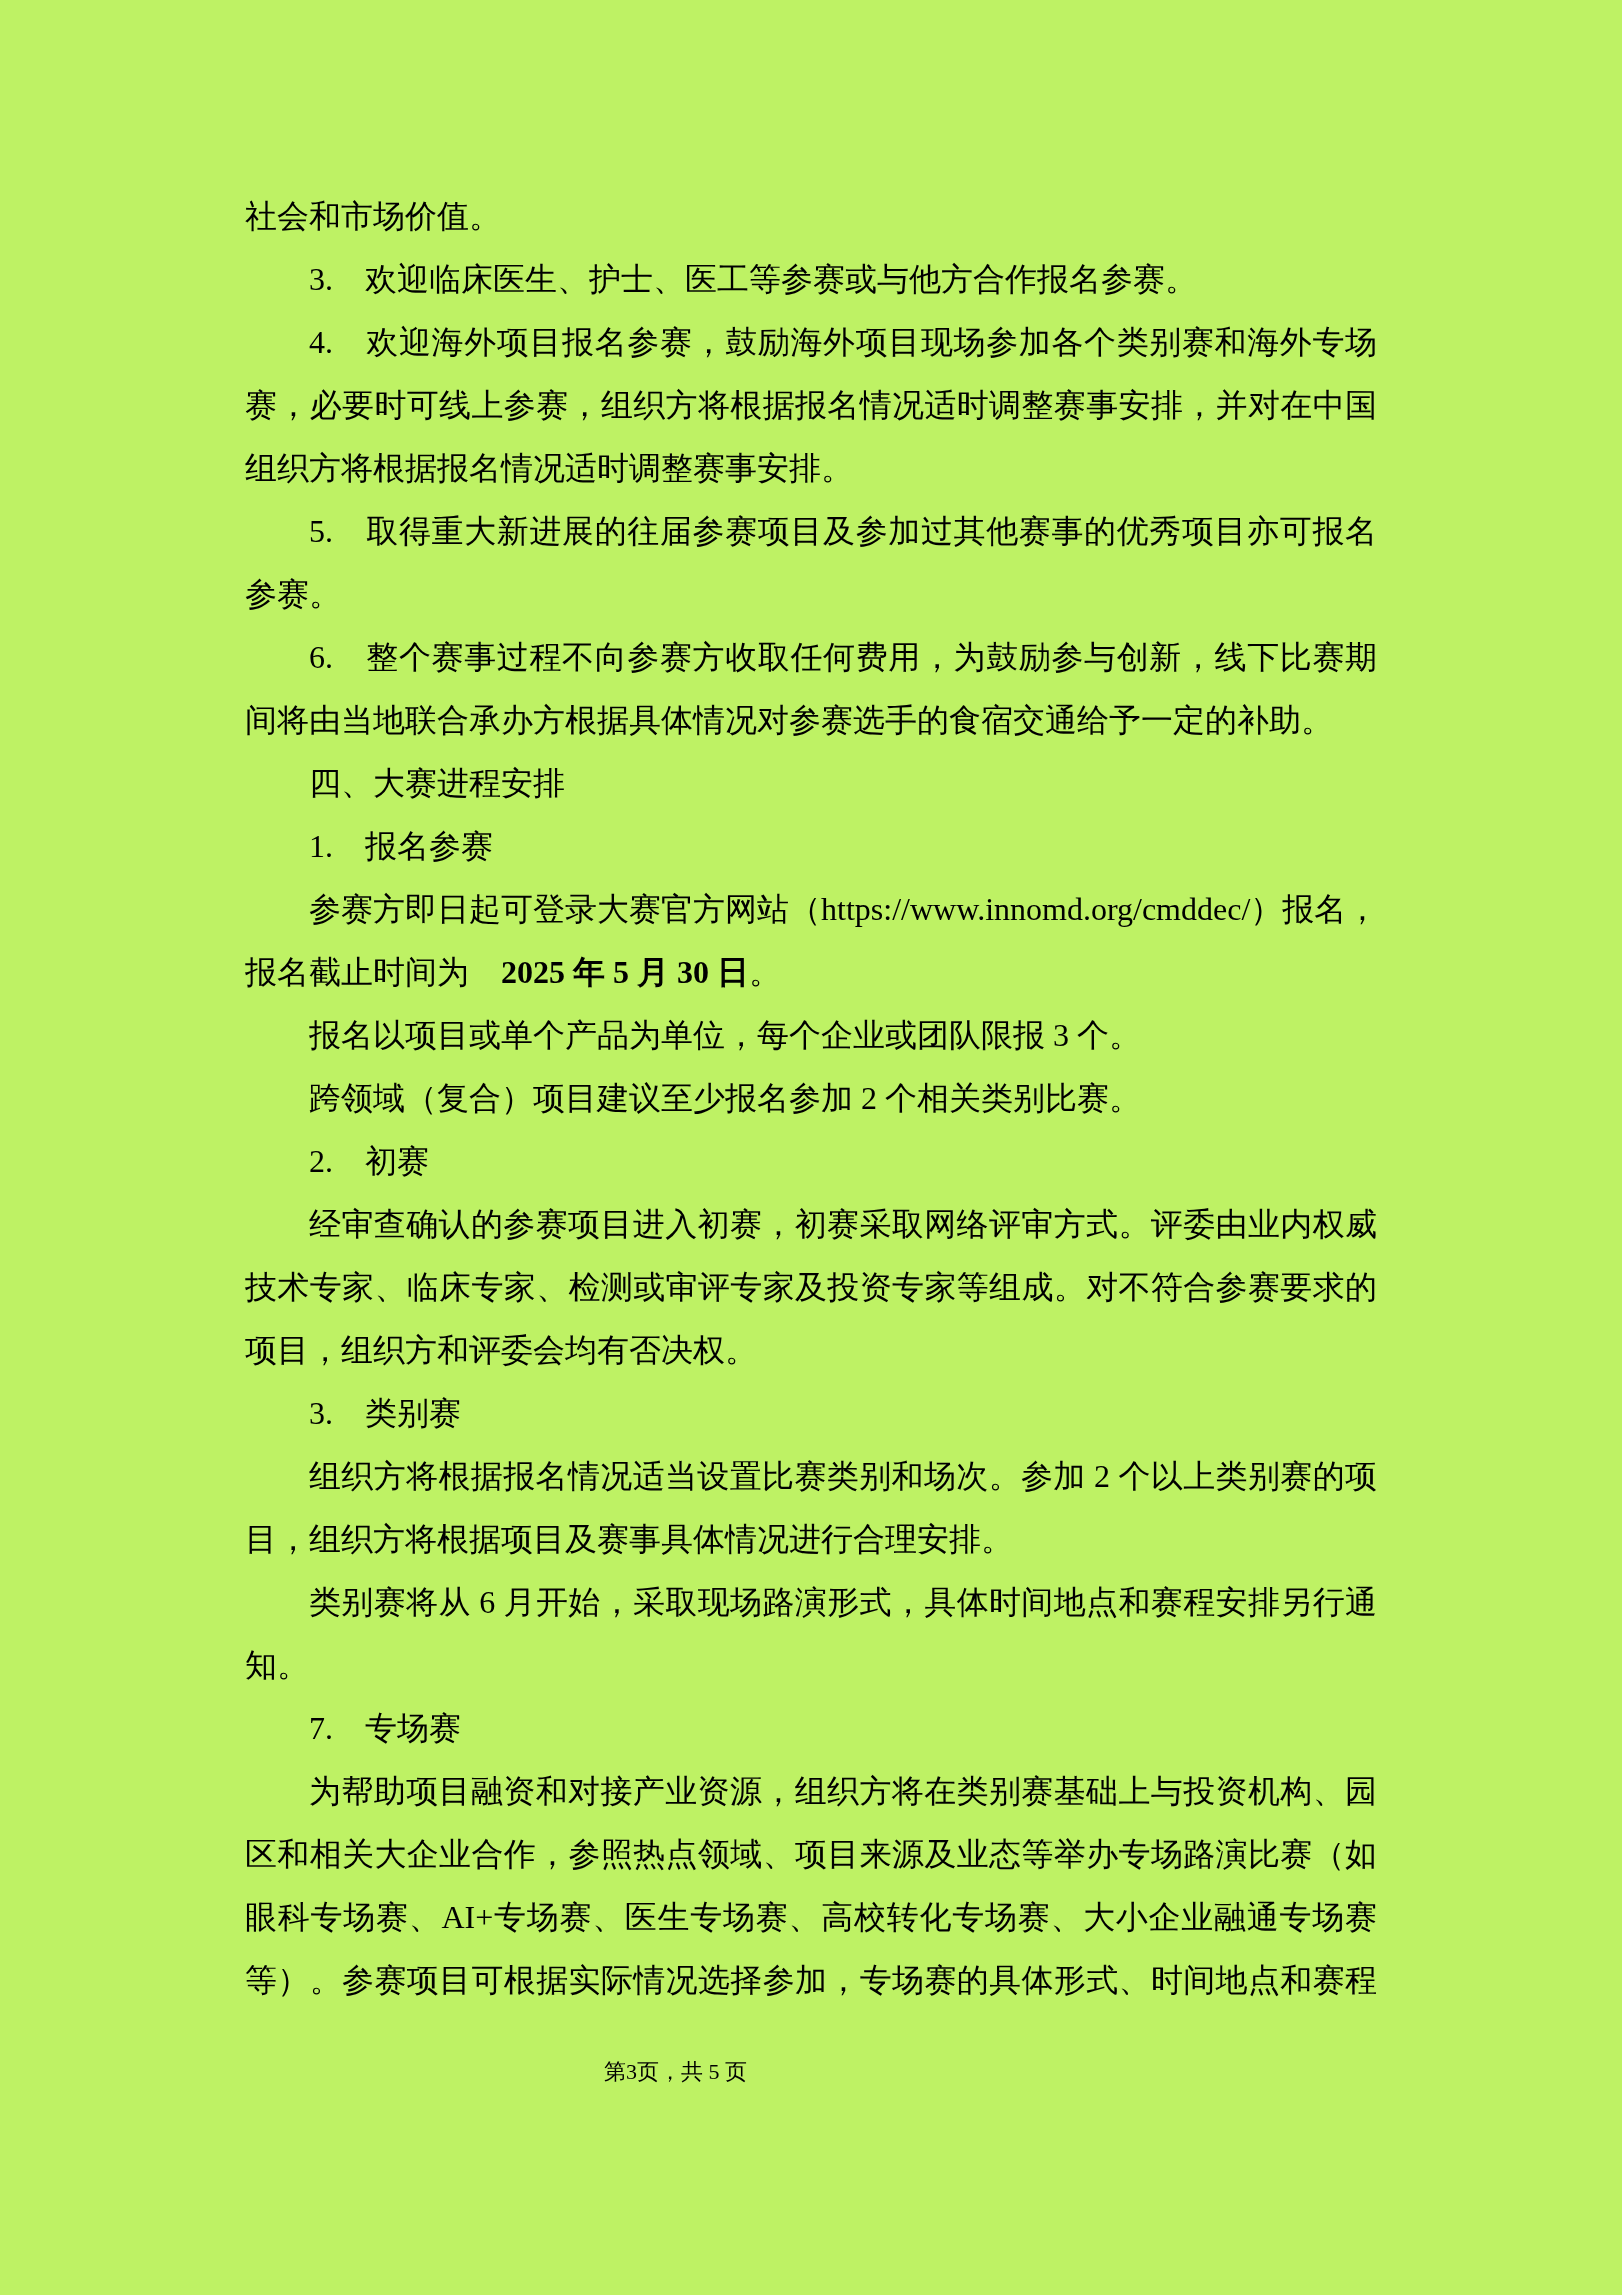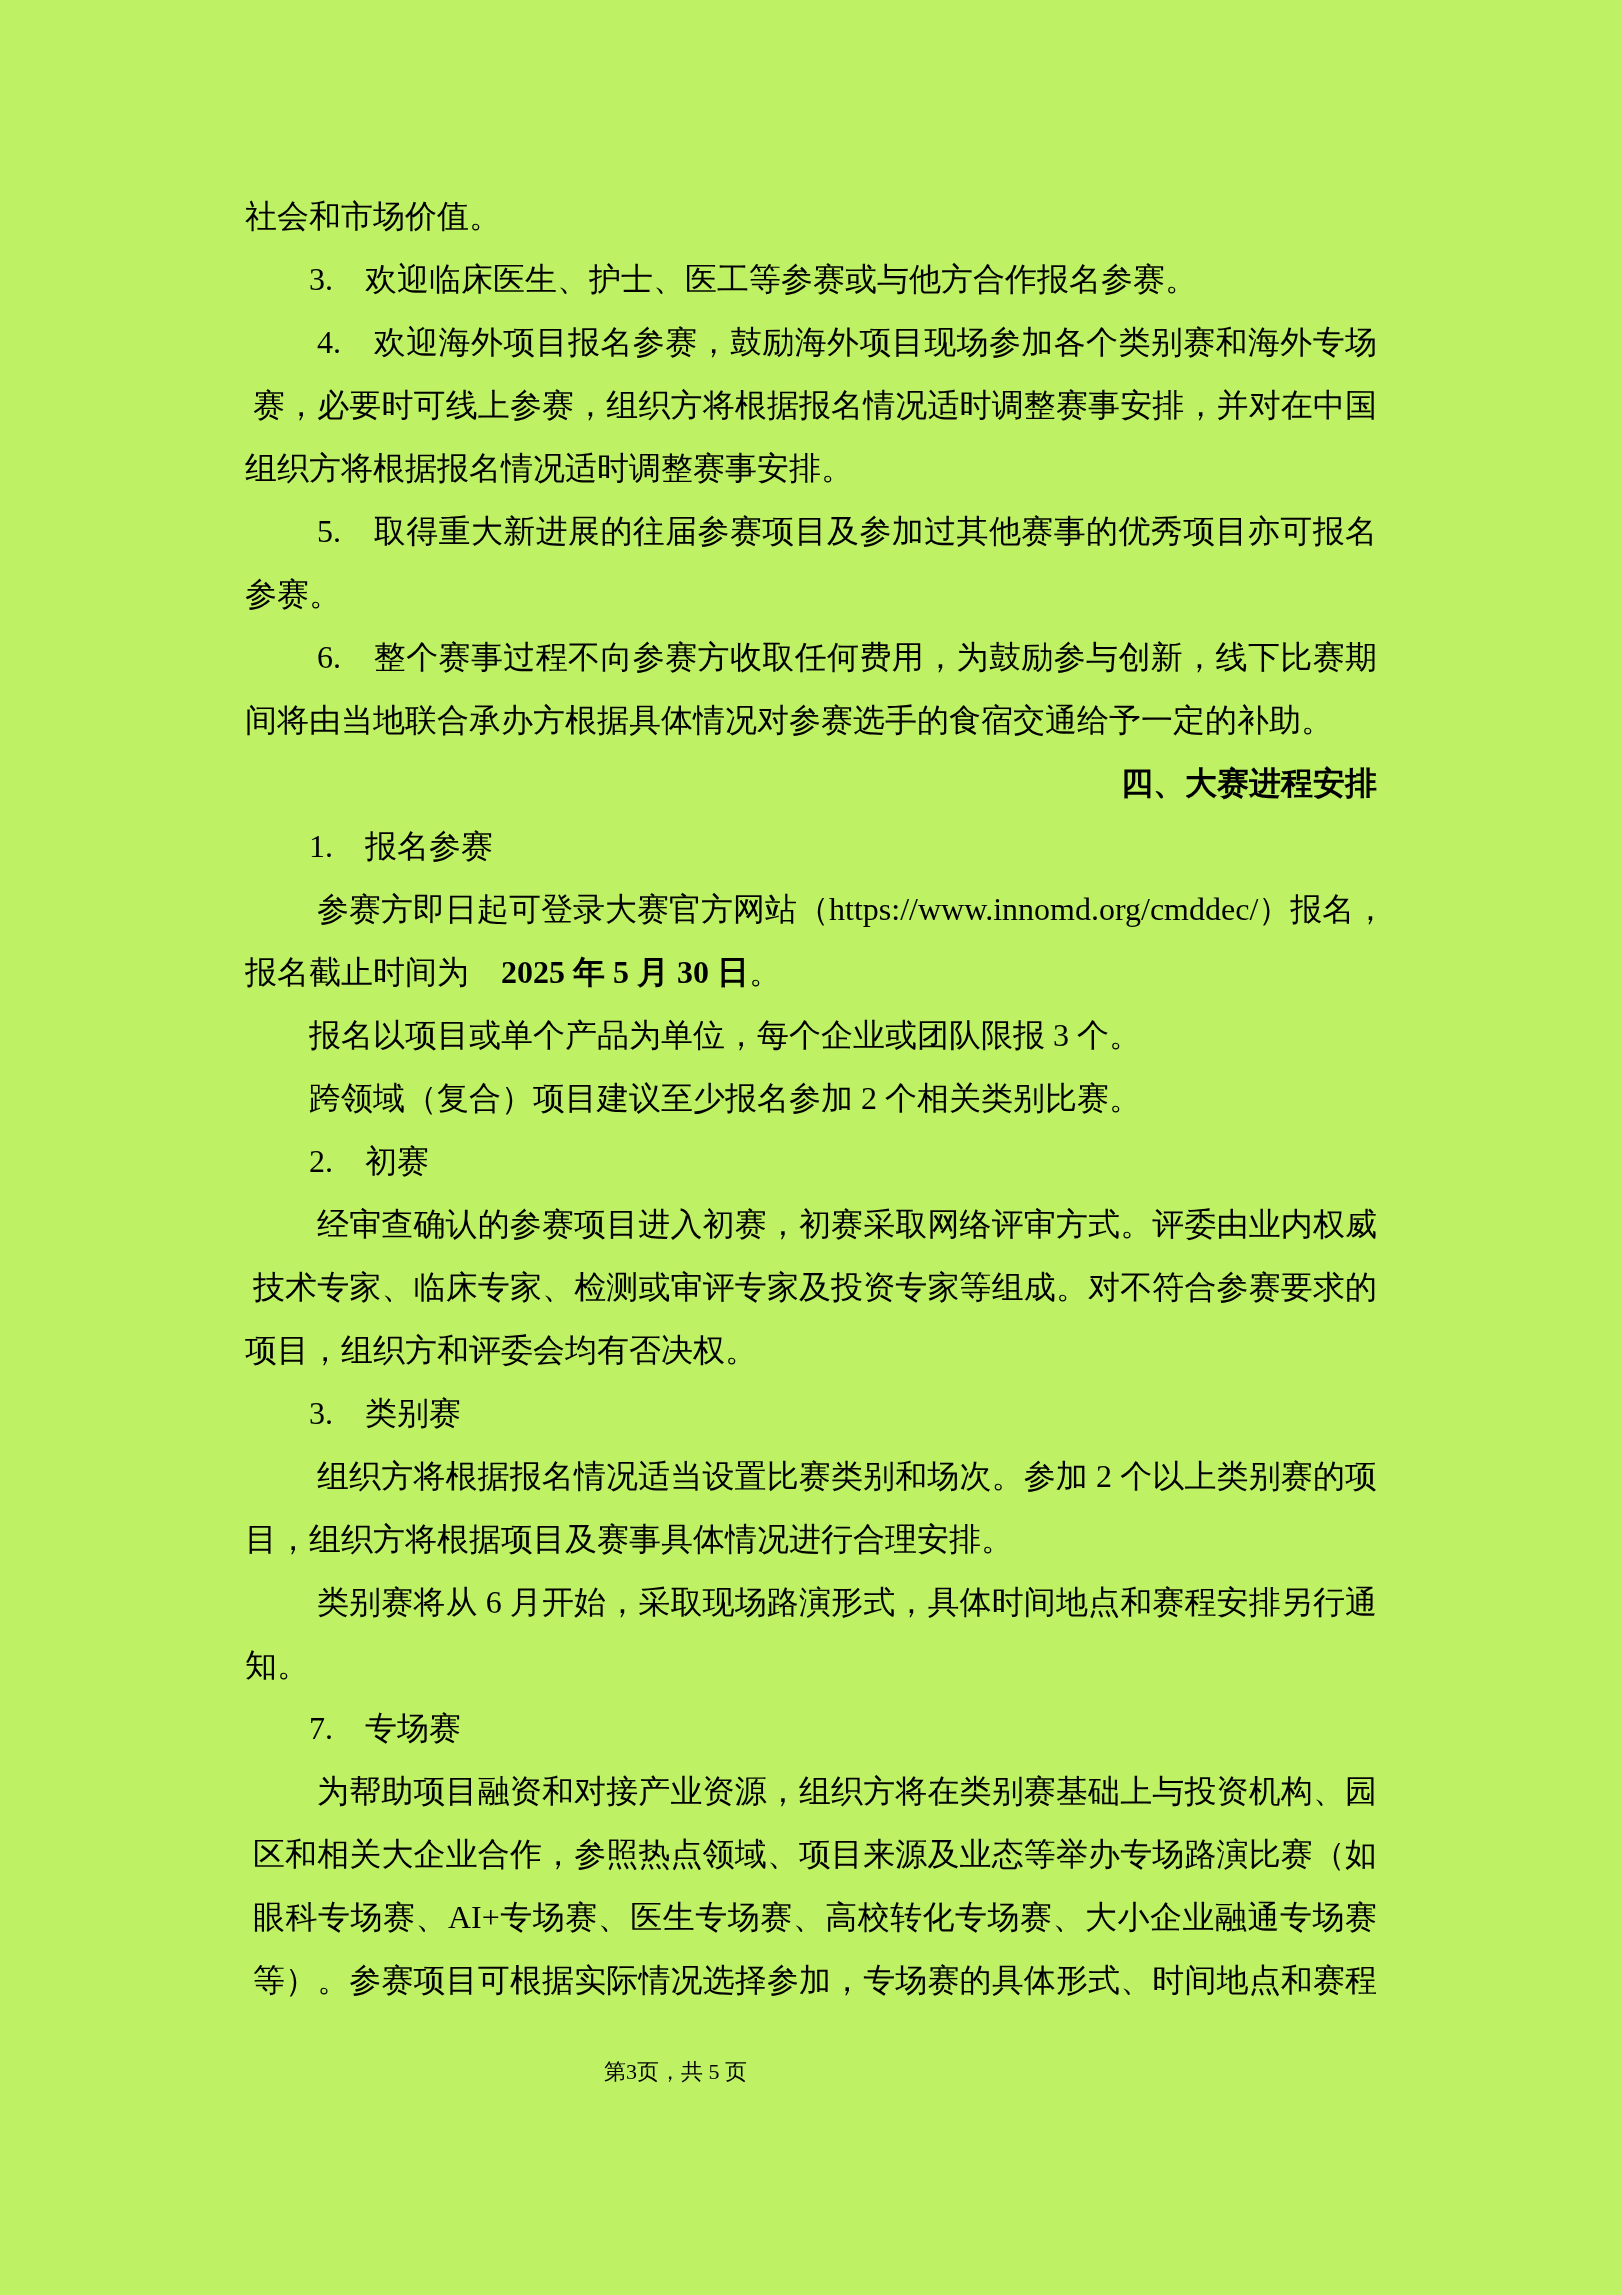--- a/index.html
+++ b/index.html
@@ -28,25 +28,23 @@
     white-space: nowrap;
     text-align: left;
   }
   .ln.indent {
     text-indent: 2em;
   }
   .ln.fill {
     text-align: justify;
     text-align-last: justify;
     text-justify: inter-ideograph;
-    margin-left: 8px;
   }
   .ln.heading {
-    font-weight: bold;
-    text-align: right;
+    font-weight: normal;
   }
   .bold-run {
     font-weight: bold;
     margin-left: 24px;
   }
   .page-footer {
     position: absolute;
     left: 0;
     top: 2053px;
     width: 1351px;

